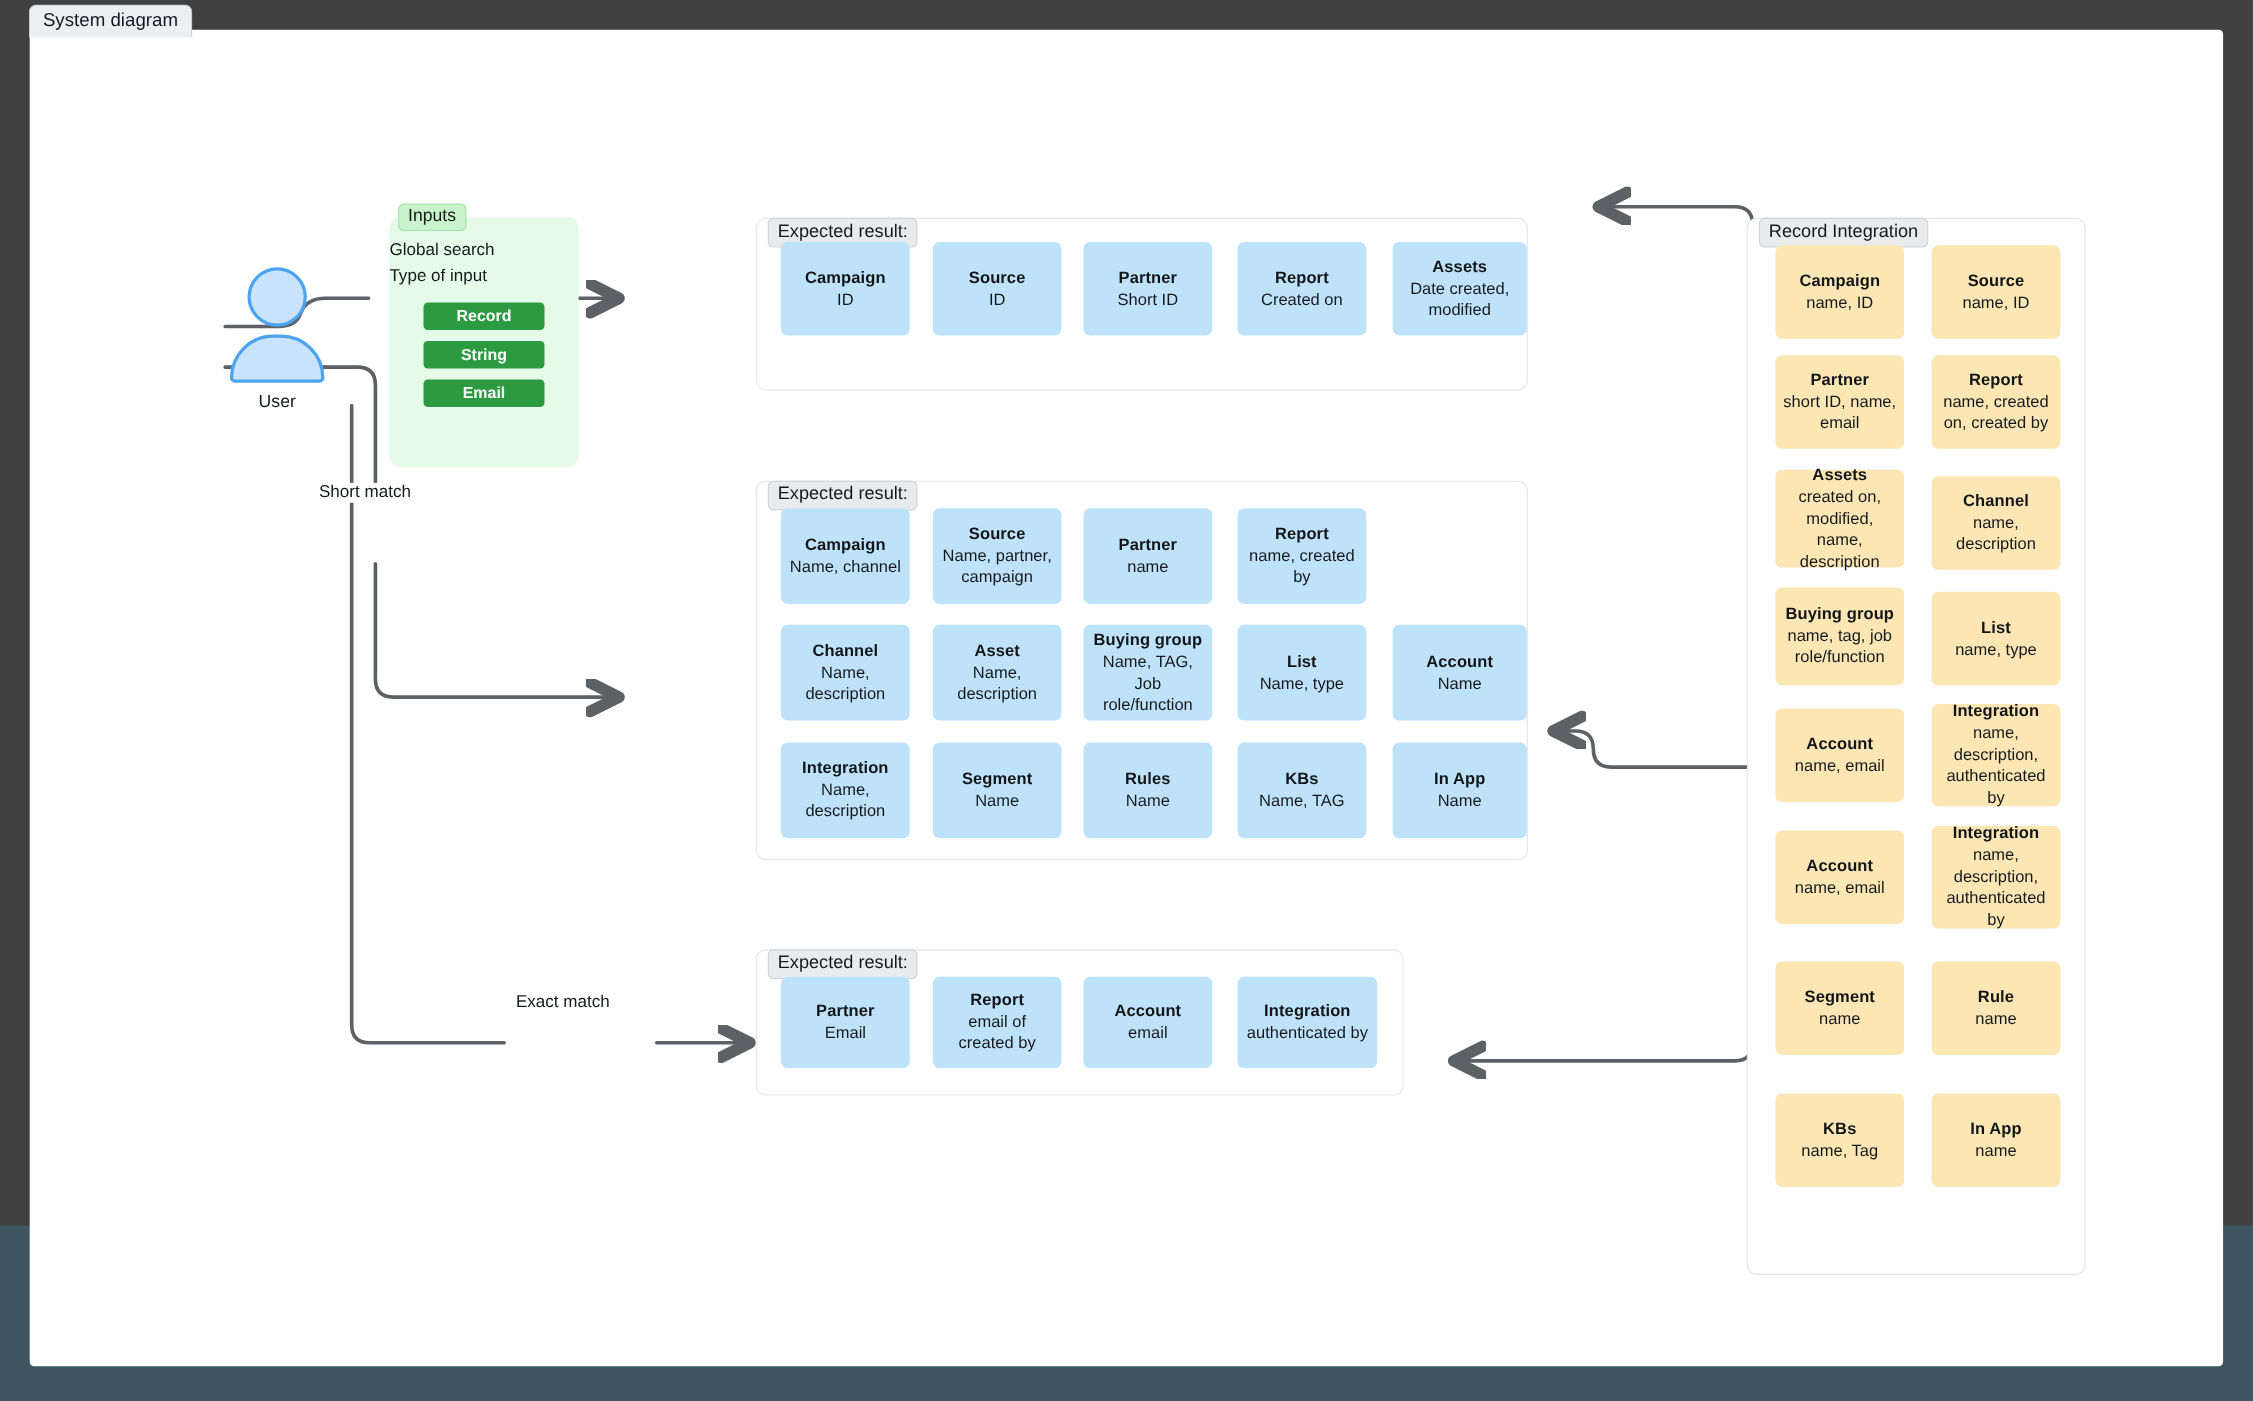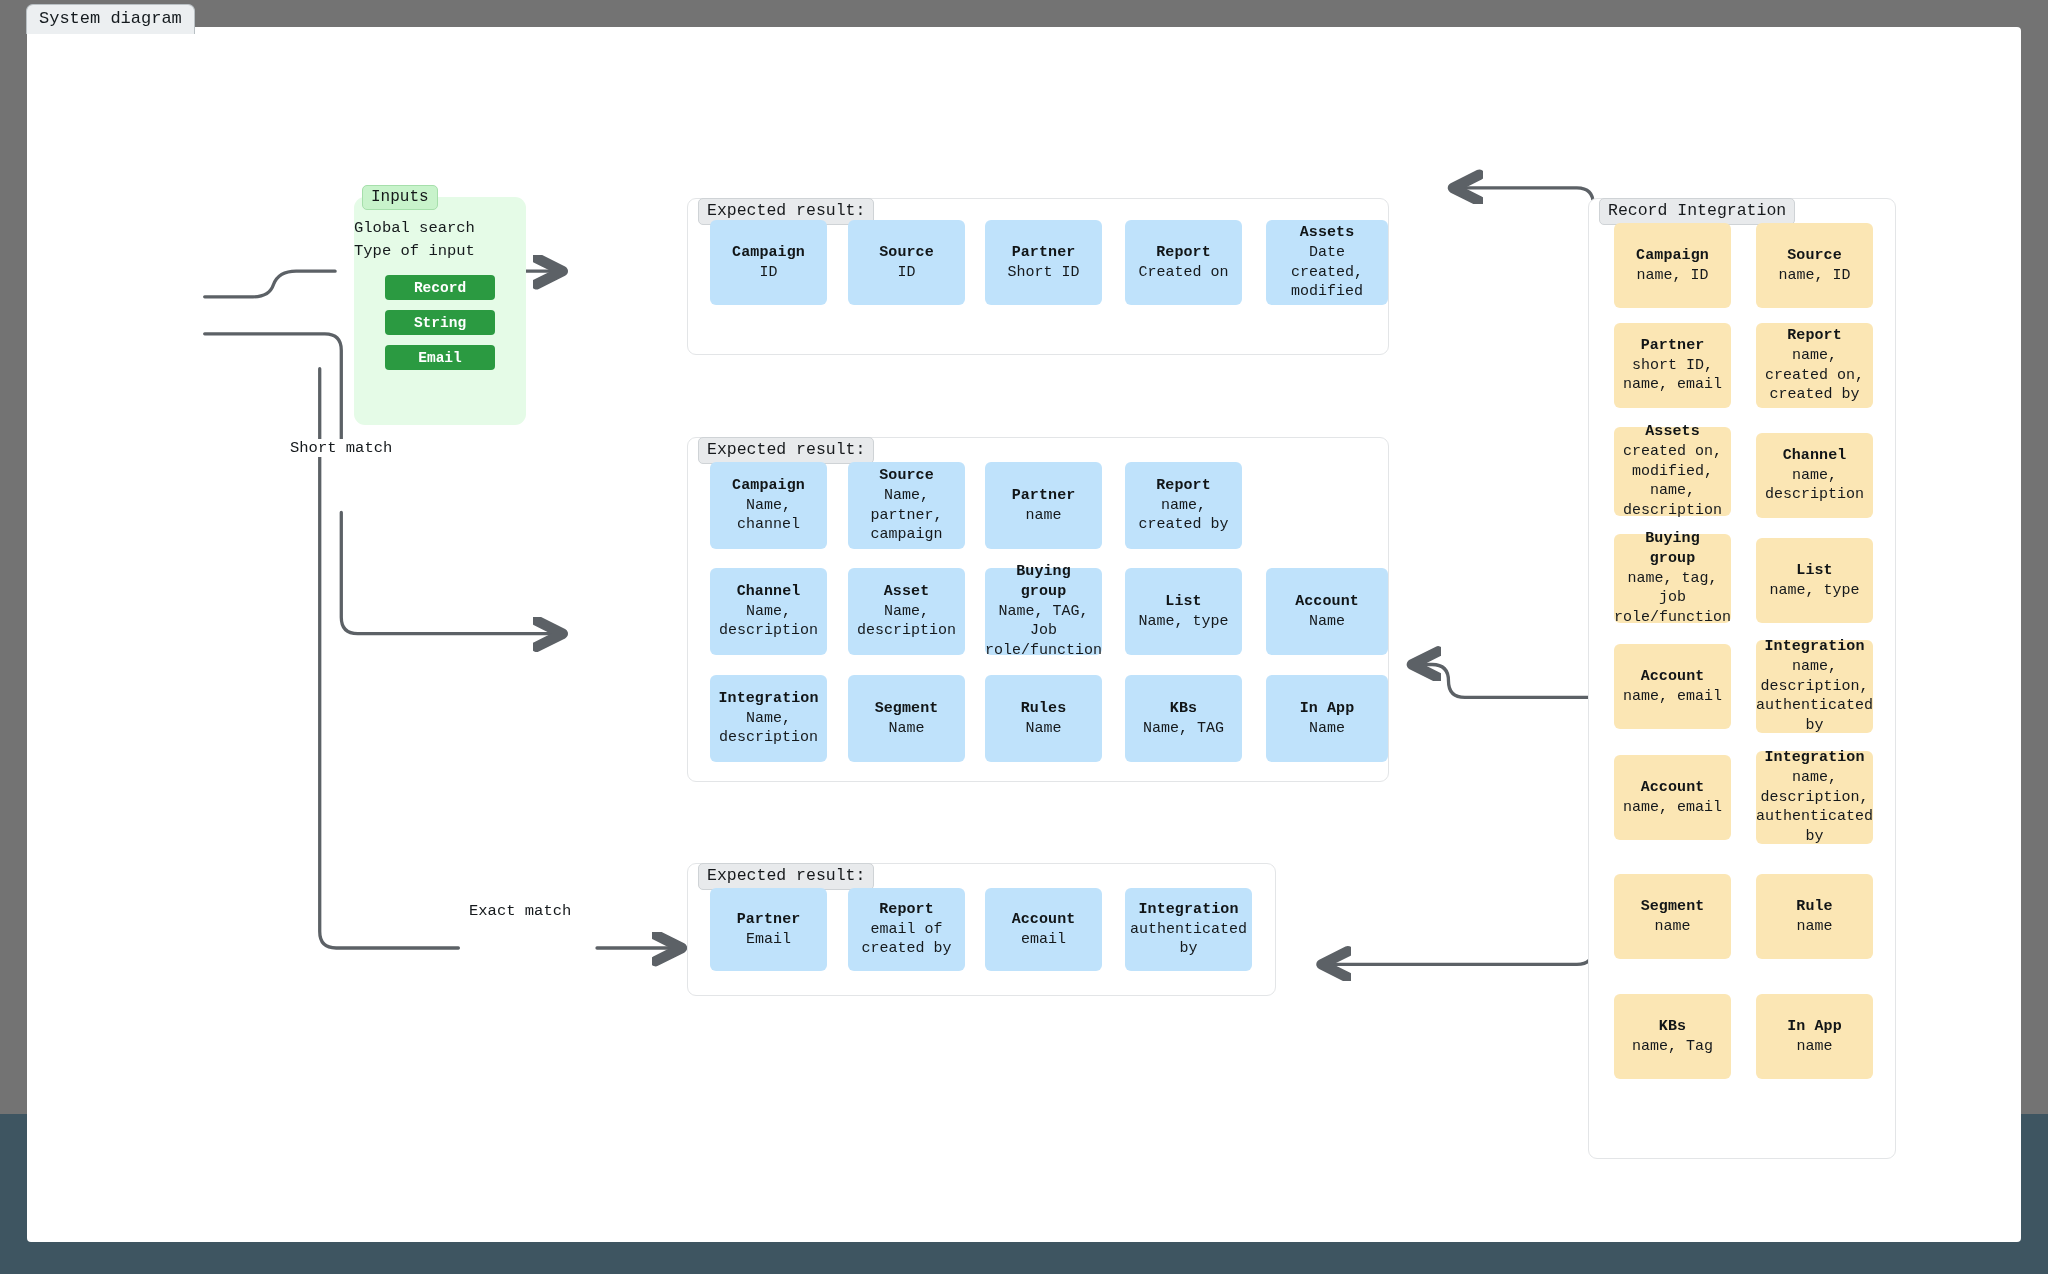--- a/index.html
+++ b/index.html
@@ -3,21 +3,21 @@
 <meta charset="utf-8">
 <style>
   * { box-sizing: border-box; }
   html, body {
     margin: 0; padding: 0;
     width: 2048px; height: 1274px;
     background: #3e5561;
     font-family: "Liberation Sans", sans-serif;
     overflow: hidden;
   }
-  #root { position: relative; width: 2048px; height: 1114px; background: #737373; font-family: Liberation Mono, monospace; }
+  #root { position: relative; width: 2048px; height: 1114px; background: #404040; }
 
   
   .win-tab {
     position: absolute; left: 26px; top: 4px;
     padding: 4px 12px 5px 12px;
     background: #eceff1;
     border: 1px solid #b9c0c4;
     border-bottom: none;
     border-radius: 7px 7px 0 0;
     font-size: 17px; color: #141a1e;
@@ -151,20 +151,25 @@
       <path d="M 1525,646 L 1525,884 Q 1525,900 1509,900 L 1262,900" marker-end="url(#arrow)"></path>
 
       <path d="M 1531,640 Q 1522,644 1525,654"></path>
     </svg>
 
     <div class="edge-label" style="left:341px; top:216px;">Exact match</div>
     <div class="edge-label" style="left:257px; top:412px;">Short match</div>
     <div class="edge-label" style="left:436px; top:875px;">Exact match</div>
     <div class="edge-label" style="left:794px; top:293px;">Hierarchy</div>
 
+    <div class="user-wrap">
+      <div class="user-head"></div>
+      <div class="user-body"></div>
+      <div class="user-label">User</div>
+    </div>
 
     <div class="inputs-box">
       <div class="inputs-tag">Inputs</div>
       <div class="inputs-line" style="top:22px;">Global search</div>
       <div class="inputs-line" style="top:45px;">Type of input</div>
       <div class="pill" style="top:78px;">Record</div>
       <div class="pill" style="top:113px;">String</div>
       <div class="pill" style="top:148px;">Email</div>
     </div>
 

